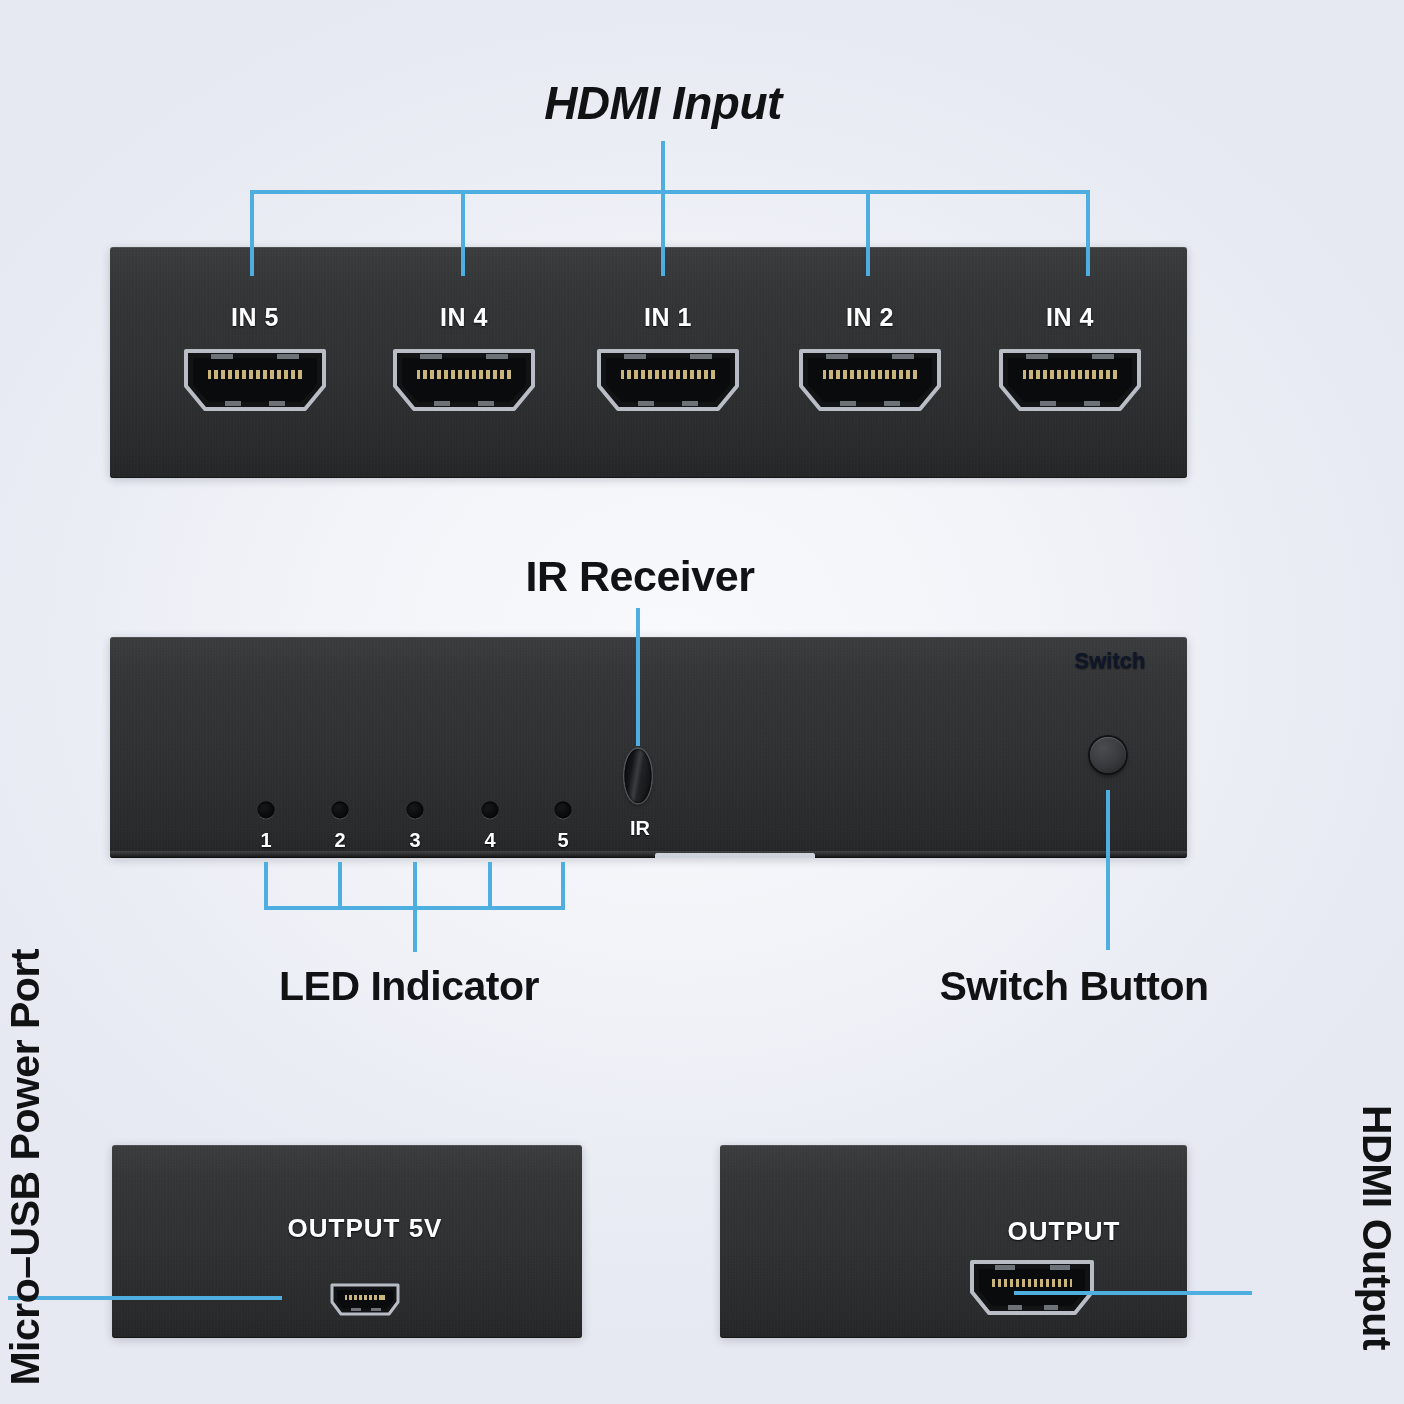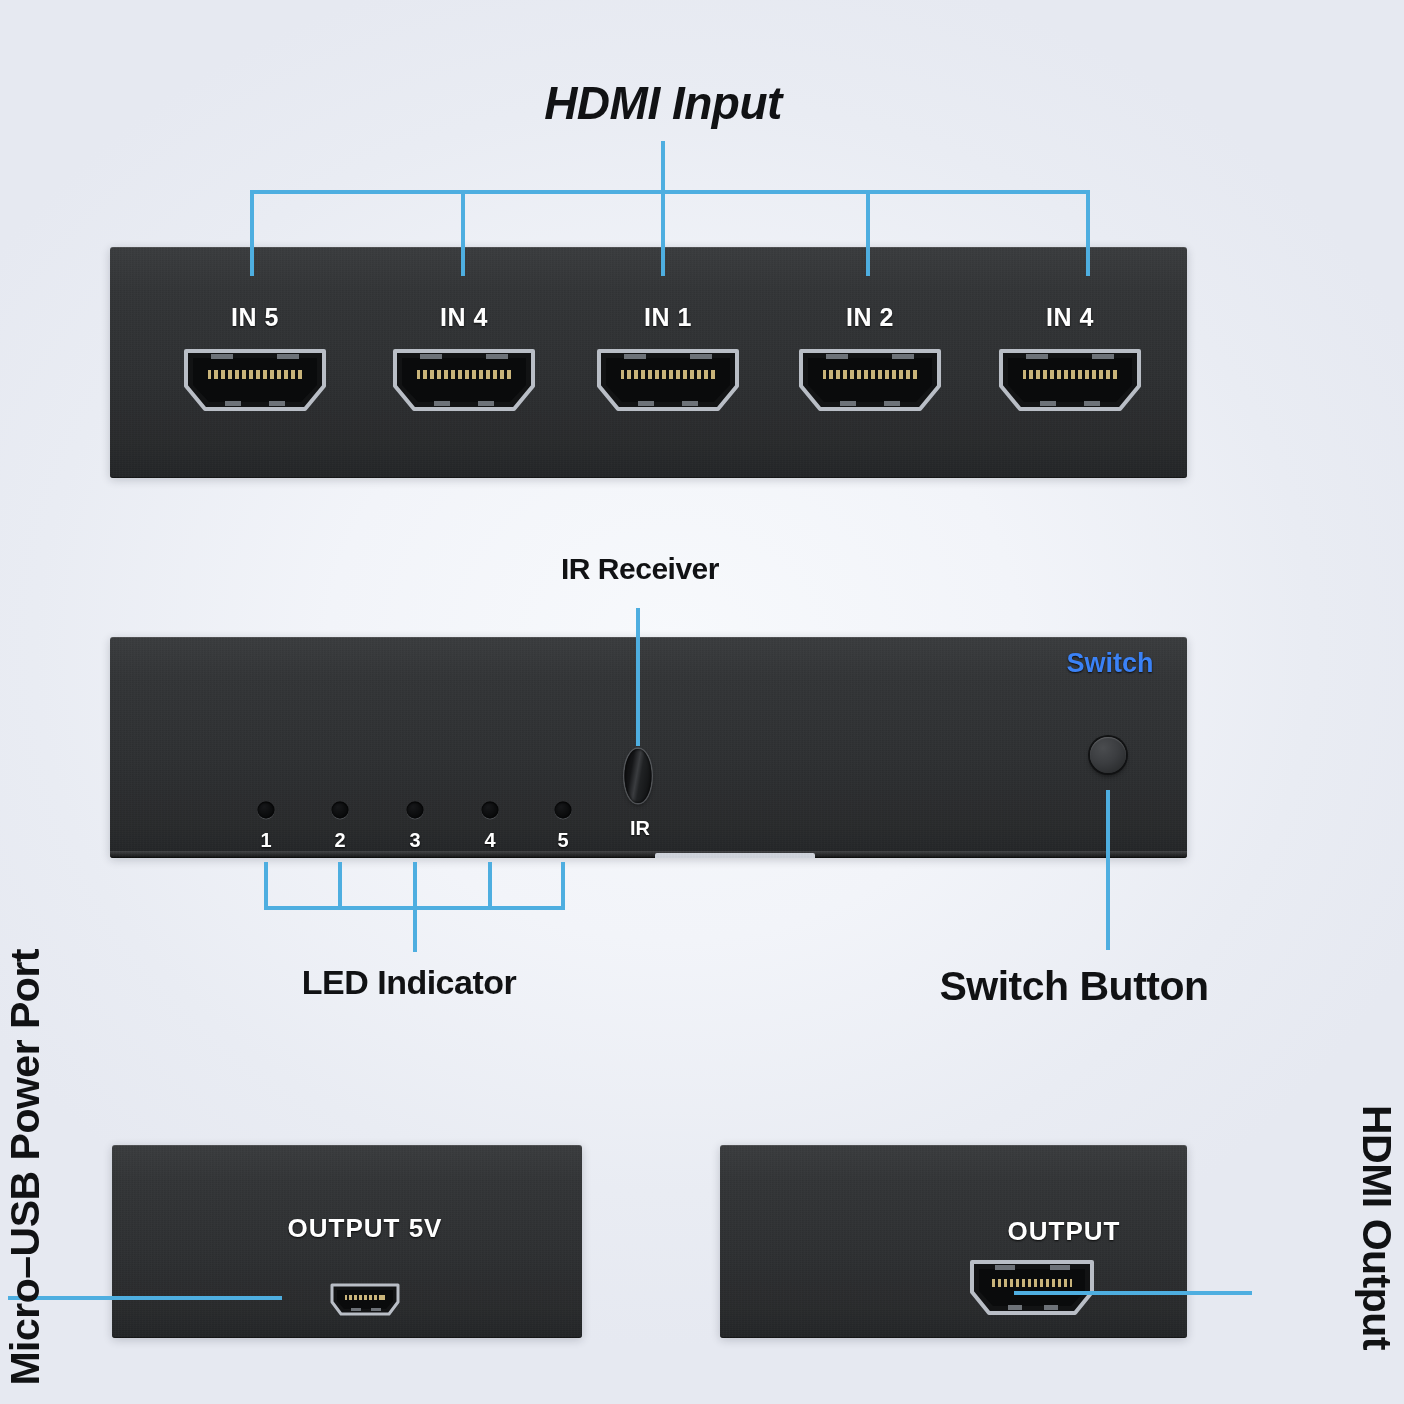--- a/index.html
+++ b/index.html
@@ -75,21 +75,21 @@
   .panel-label {
     position:absolute;
     color:#ffffff; font-weight:700; font-size:26px;
     letter-spacing:1px;
     text-shadow: 0 1px 2px rgba(0,0,0,0.8);
     transform: translateX(-50%);
     white-space:nowrap; z-index:4;
   }
   .switch-word {
     position:absolute;
-    color:#3b82f6; font-weight:700; font-size:27px;
+    color:#0f172a; font-weight:700; font-size:22px;
     text-shadow: 0 1px 2px rgba(0,0,0,0.8);
     transform: translateX(-50%);
     white-space:nowrap; z-index:4;
   }
 
   
   .hdmi {
     position: absolute;
     z-index: 3;
     transform: translateX(-50%);
@@ -145,22 +145,22 @@
   
   .callout {
     position:absolute;
     color:#111214;
     font-weight:700;
     white-space:nowrap;
     z-index:7;
     transform: translateX(-50%);
   }
   #callout-hdmi-input  { font-size:46px; left:663px; top:76px; letter-spacing:-0.5px;font-style:italic; }
-  #callout-ir-receiver { font-size:30px; left:640px; top:552px; letter-spacing:-0.5px; }
-  #callout-led         { font-size:34px; left:409px; top:963px; letter-spacing:-0.5px; }
+  #callout-ir-receiver { font-size:43px; left:640px; top:552px; letter-spacing:-0.5px; }
+  #callout-led         { font-size:41px; left:409px; top:963px; letter-spacing:-0.5px; }
   #callout-switch-btn  { font-size:41px; left:1074px; top:963px; letter-spacing:-0.5px; }
 
   
   .vcaption {
     position:absolute;
     color:#111214;
     font-weight:700;
     font-size:41px;
     letter-spacing:-0.5px;
     white-space:nowrap;

